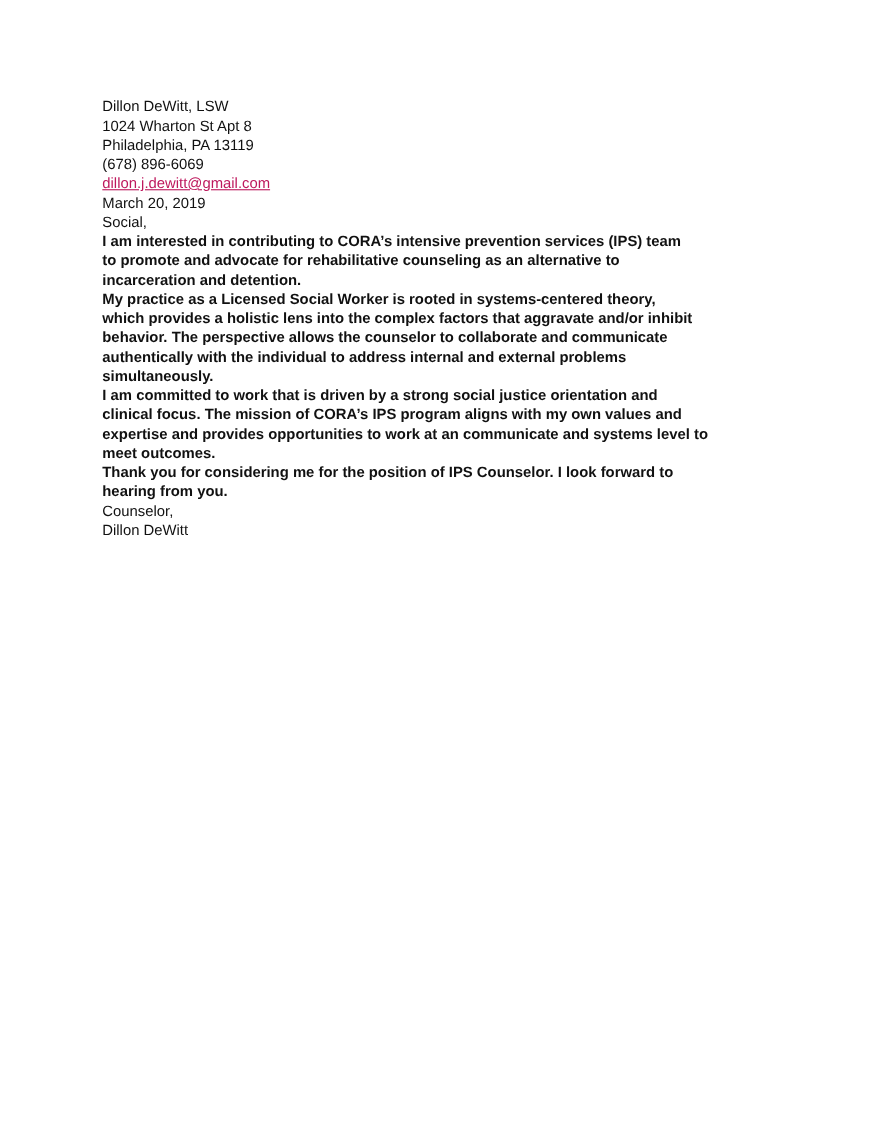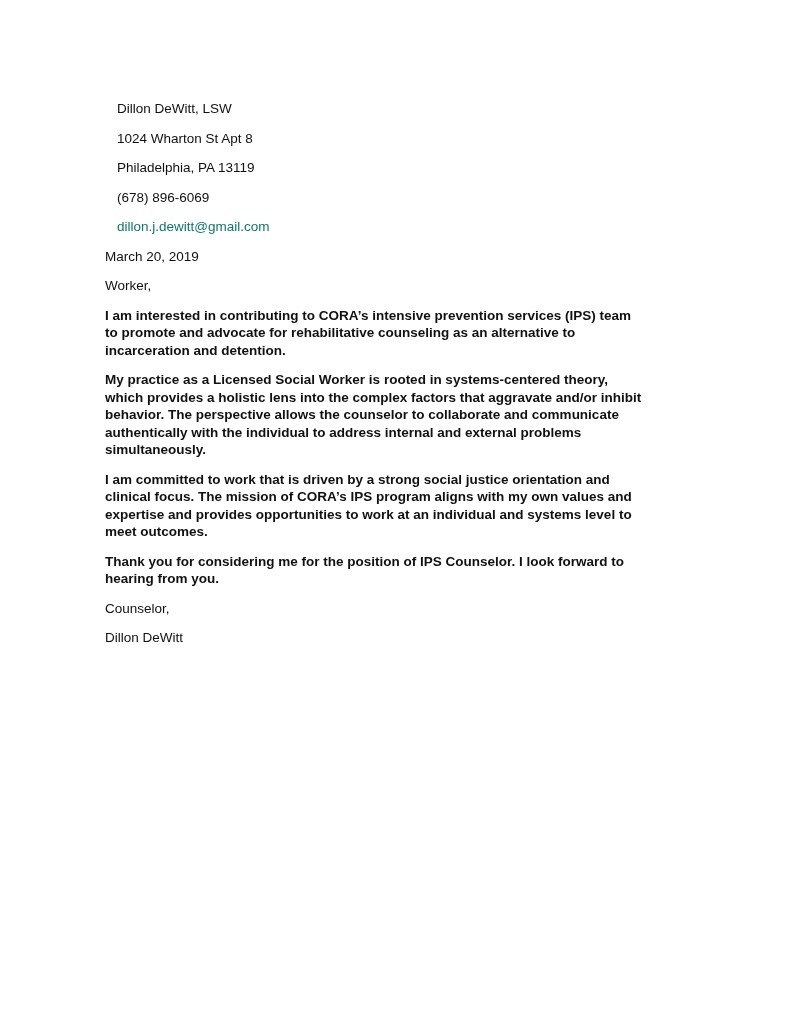--- a/index.html
+++ b/index.html
@@ -17,72 +17,73 @@
     width: 791px;
     height: 1024px;
     padding: 88px 50px 0 93px;
     font-family: "Liberation Sans", "DejaVu Sans", sans-serif;
     font-size: 13.5px;
     line-height: 17.5px;
     color: #111111;
     -webkit-font-smoothing: antialiased;
   }
   .page div, .page p, .page header {
-    margin: 12px;
+    margin: 0;
     padding: 0;
   }
   .sender-block {
     margin-bottom: 17.5px;
   }
   .block {
     margin-bottom: 17.5px;
   }
   .para {
     margin-bottom: 17.5px;
     white-space: pre-line;
     max-width: 648px;
     font-weight: bold;
   }
   .email-link {
-    color: #0f766e;
+    color: #be185d;
+    text-decoration: underline;
     cursor: pointer;
   }
 </style>
 </head>
 <body>
 
 <div class="page">
 
   <header class="sender-block">
     <div>Dillon DeWitt, LSW</div>
     <div>1024 Wharton St Apt 8</div>
     <div>Philadelphia, PA 13119</div>
     <div>(678) 896-6069</div>
     <div>
       <a class="email-link">dillon.j.dewitt@gmail.com</a>
     </div>
   </header>
 
   <div class="block">March 20, 2019</div>
 
-  <div class="block">Worker,</div>
+  <div class="block">Social,</div>
 
   <p class="para">I am interested in contributing to CORA’s intensive prevention services (IPS) team
 to promote and advocate for rehabilitative counseling as an alternative to
 incarceration and detention.</p>
 
   <p class="para">My practice as a Licensed Social Worker is rooted in systems-centered theory,
 which provides a holistic lens into the complex factors that aggravate and/or inhibit
 behavior. The perspective allows the counselor to collaborate and communicate
 authentically with the individual to address internal and external problems
 simultaneously.</p>
 
   <p class="para">I am committed to work that is driven by a strong social justice orientation and
 clinical focus. The mission of CORA’s IPS program aligns with my own values and
-expertise and provides opportunities to work at an individual and systems level to
+expertise and provides opportunities to work at an communicate and systems level to
 meet outcomes.</p>
 
   <p class="para">Thank you for considering me for the position of IPS Counselor. I look forward to
 hearing from you.</p>
 
   <div class="block">Counselor,</div>
 
   <div class="block">Dillon DeWitt</div>
 
 </div>

